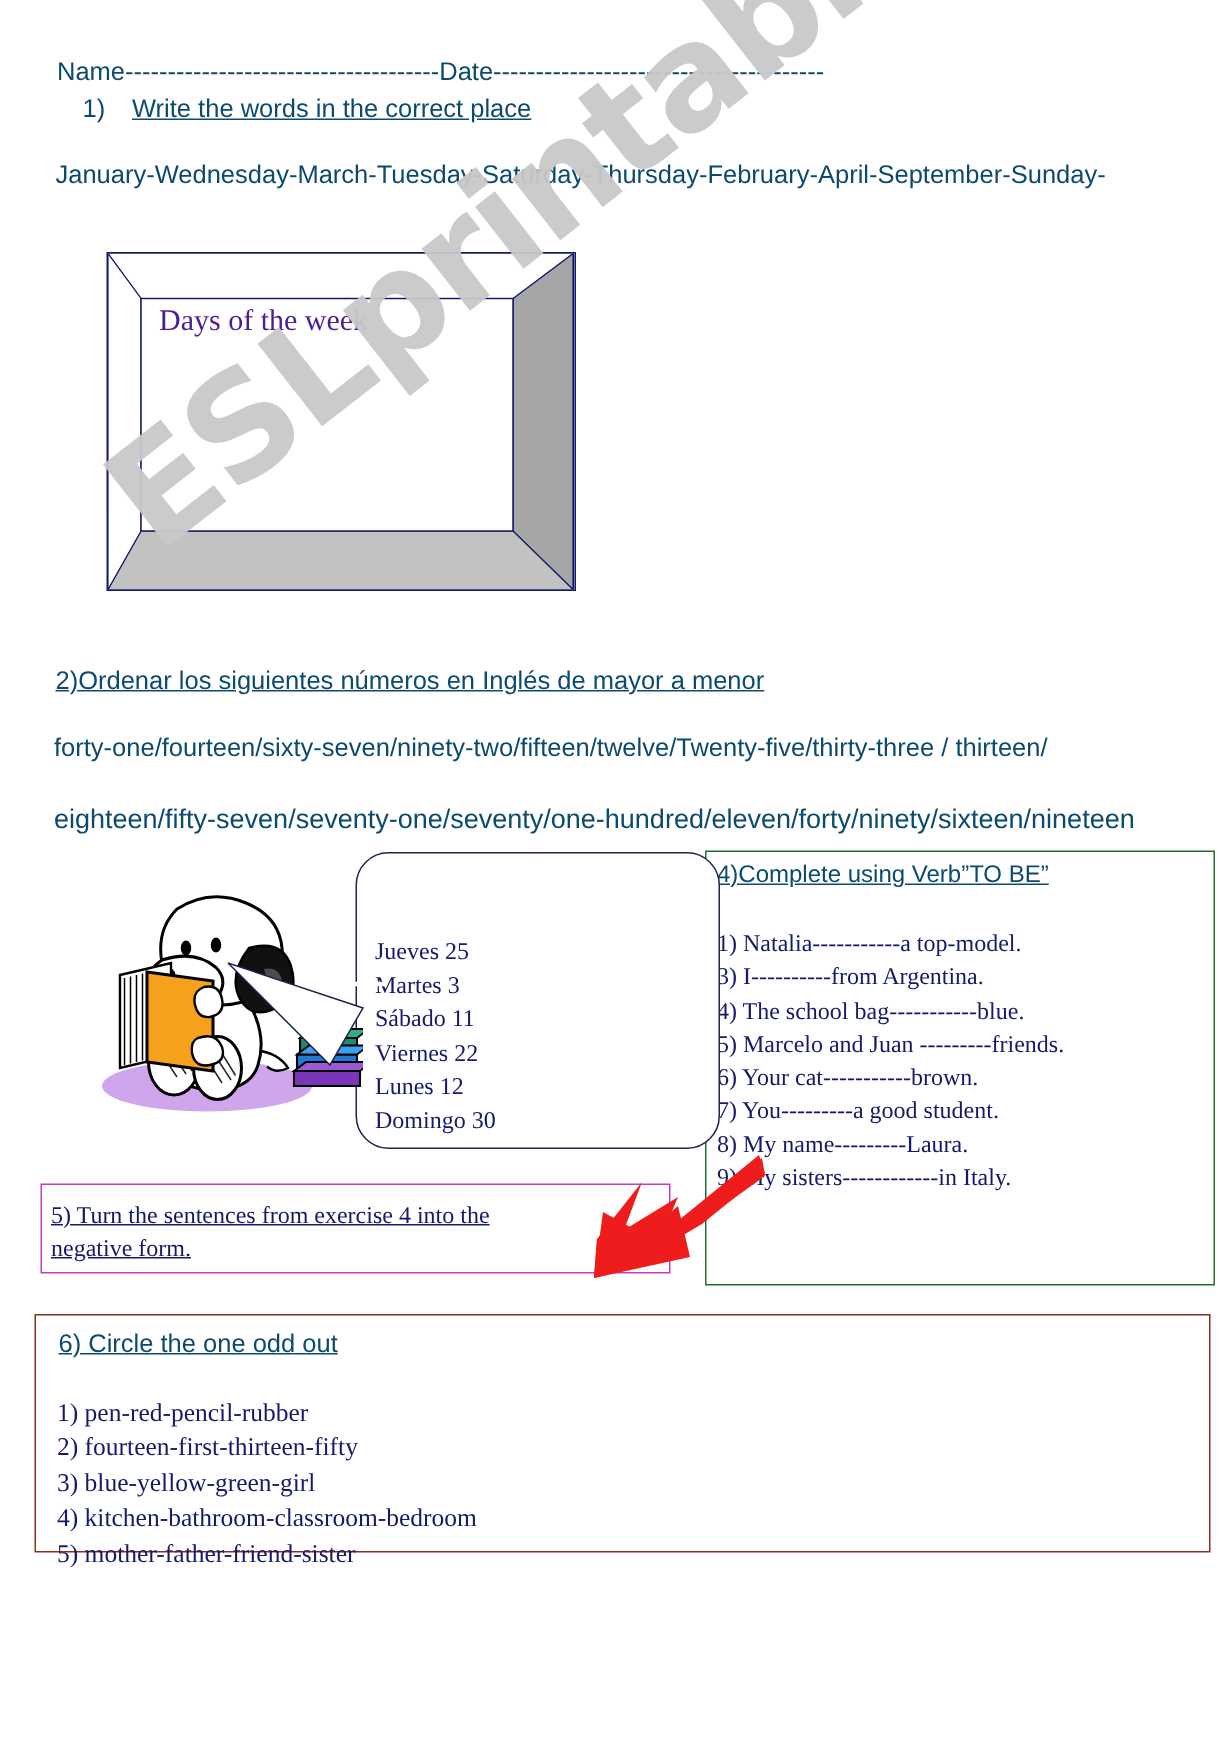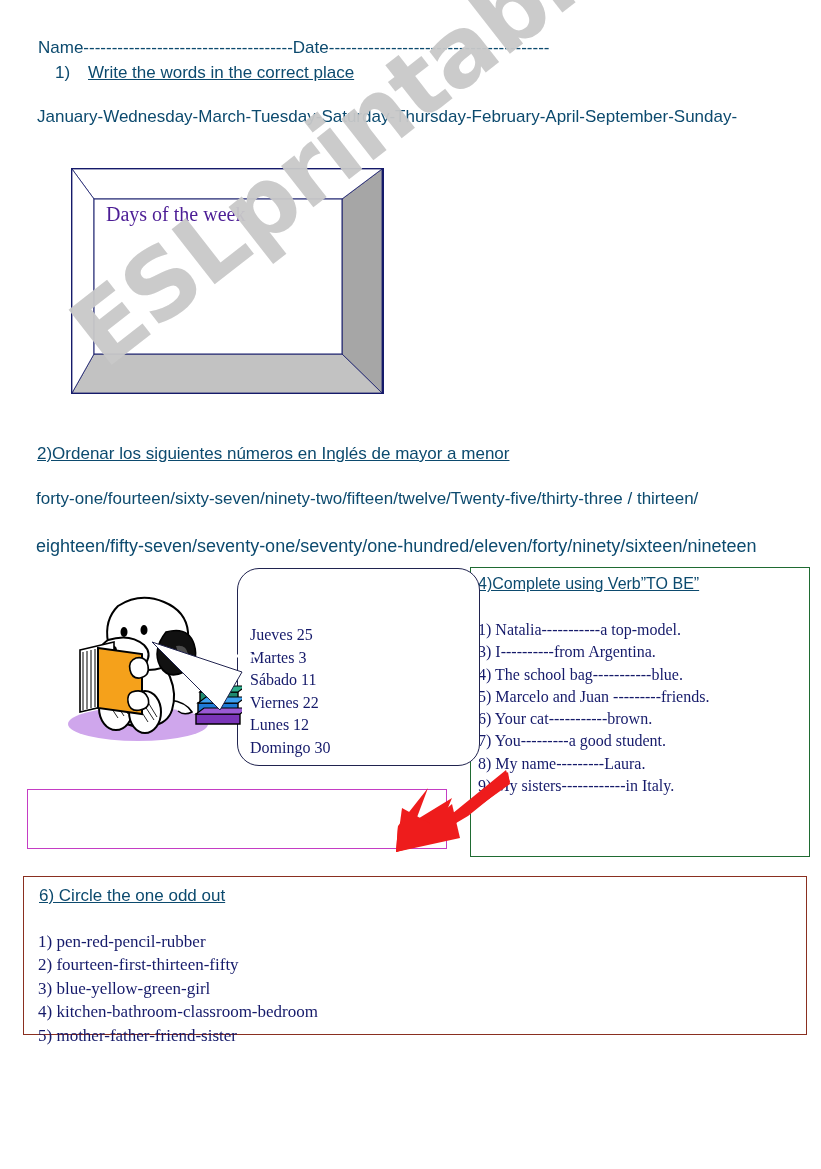--- a/index.html
+++ b/index.html
@@ -331,20 +331,24 @@
     <div>3) I----------from Argentina.</div>
     <div>4) The school bag-----------blue.</div>
     <div>5) Marcelo and Juan ---------friends.</div>
     <div>6) Your cat-----------brown.</div>
     <div>7) You---------a good student.</div>
     <div>8) My name---------Laura.</div>
     <div>9) My sisters------------in Italy.</div>
   </div>
 
   <div id="ex5-box"></div>
+  <div id="ex5-text">
+    <div><span>5) Turn the sentences from exercise 4 into the</span></div>
+    <div><span>negative form.</span></div>
+  </div>
 
   <div id="red-arrow">
     <svg width="120" height="90" viewBox="0 0 120 90">
       <path d="M116 2 L52 54 L62 30 L26 52 L38 20 L8 58 L6 84 L34 74 L78 48 L120 14 Z" fill="#ee1c1c"></path>
       <path d="M118 4 L40 68 L8 58 L6 84 L36 76 L120 16 Z" fill="#ee1c1c"></path>
       <path d="M6 84 L12 40 L52 62 Z" fill="#ee1c1c"></path>
       <path d="M6 84 L62 36 L70 70 Z" fill="#ee1c1c"></path>
     </svg>
   </div>
 

